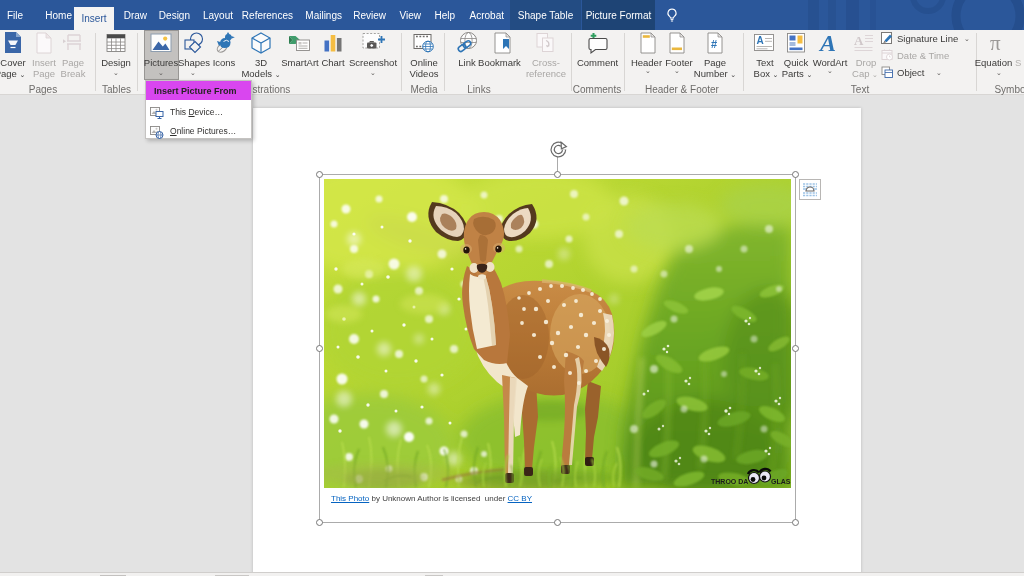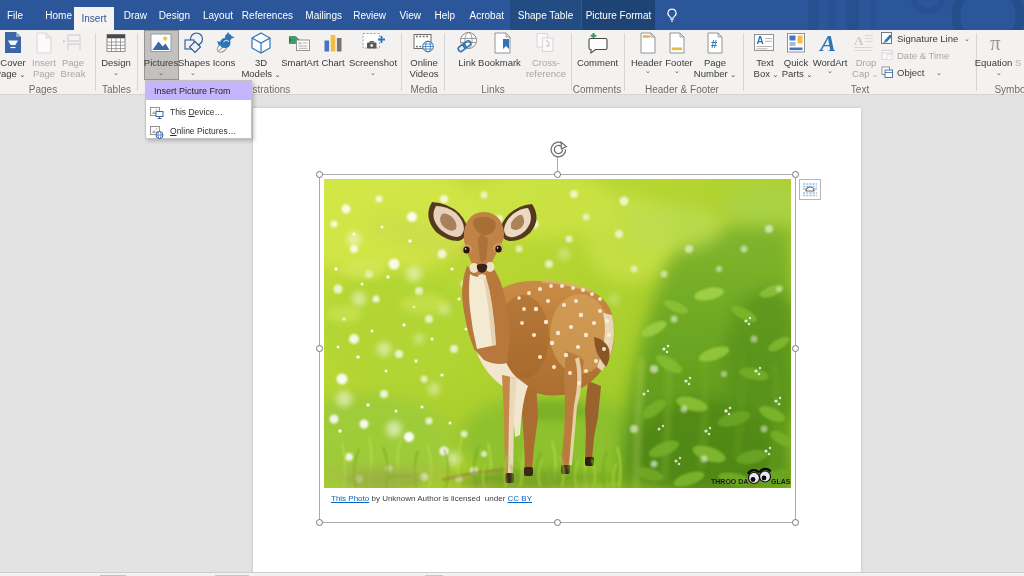--- a/index.html
+++ b/index.html
@@ -17,21 +17,21 @@
 .chev{position:absolute;font-size:7px;color:#5a5856;text-align:center}
 #docarea{position:absolute;left:0;top:95px;width:1024px;height:481px;background:#e3e3e3}
 #page{position:absolute;left:253px;top:13px;width:608px;height:468px;background:#fff;box-shadow:0 0 3px rgba(0,0,0,.18)}
 #photo{position:absolute;left:324px;top:179px;width:467px;height:309px}
 #caption{position:absolute;left:331px;top:494px;font-size:8px;color:#404040;white-space:nowrap}
 #caption a{color:#0563c1;text-decoration:underline}
 .selline{position:absolute;background:#ababab}
 .handle{position:absolute;width:7px;height:7px;border-radius:50%;background:#fff;border:1.3px solid #767676}
 #layoutbtn{position:absolute;left:799px;top:179px;width:22px;height:21px;background:#fff;border:1px solid #b8b6b4}
 #dropdown{position:absolute;left:145px;top:80px;width:107px;height:59px;background:#fff;border:1px solid #c5c3c1;box-shadow:2px 2px 4px rgba(0,0,0,.22)}
-#ddhead{position:absolute;left:0;top:0;width:105px;height:19px;background:#c4b5fd;color:#252423;font-weight:normal;font-size:9px;line-height:20px;padding-left:8px}
+#ddhead{position:absolute;left:0;top:0;width:105px;height:19px;background:#d946ef;color:#252423;font-weight:bold;font-size:9px;line-height:20px;padding-left:8px}
 .dditem{position:absolute;left:24px;font-size:8.5px;color:#323130;white-space:nowrap}
 .ddu{text-decoration:underline}
 #statusbar{position:absolute;left:0;top:572px;width:1024px;height:4px;background:#f2f1f0;border-top:1px solid #d0cecc}
 </style>
 </head>
 <body>
 <div id="titlebar">
   <svg class="abs" style="left:780px;top:0" width="244" height="30" viewBox="0 0 244 30">
     <circle cx="208" cy="16" r="32" fill="none" stroke="rgba(10,30,70,.15)" stroke-width="9"></circle>
     <circle cx="148" cy="-4" r="15" fill="none" stroke="rgba(10,30,70,.12)" stroke-width="6"></circle>
@@ -65,21 +65,21 @@
   <div class="sep" style="left:401px"></div>
   <div class="sep" style="left:444px"></div>
   <div class="sep" style="left:571px"></div>
   <div class="sep" style="left:624px"></div>
   <div class="sep" style="left:743px"></div>
   <div class="sep" style="left:976px"></div>
   <div class="glabel" style="left:28px;width:30px">Pages</div>
   <div class="glabel" style="left:101px;width:31px">Tables</div>
   <div class="glabel" style="left:238px;width:54px">Illustrations</div>
   <div class="glabel" style="left:409px;width:30px">Media</div>
-  <div class="glabel" style="left:480px;width:26px">Links</div>
+  <div class="glabel" style="left:466px;width:26px">Links</div>
   <div class="glabel" style="left:572px;width:50px">Comments</div>
   <div class="glabel" style="left:645px;width:70px">Header &amp; Footer</div>
   <div class="glabel" style="left:849px;width:22px">Text</div>
   <div class="glabel" style="left:990px;width:40px">Symbo</div>
 
   <svg class="abs" style="left:1px;top:1px" width="24" height="24" viewBox="0 0 24 24">
     <path d="M4,1 h11 l5,5 v16 h-16 z" fill="#3a66a8"></path>
     <path d="M15,1 l5,5 h-5 z" fill="#89a7cf"></path>
     <path d="M7,9.5 h10 l-2.6,4.5 h-4.8 z" fill="#fff" opacity=".95"></path>
     <path d="M9.5,16.5 h5" stroke="#fff" stroke-width="1.2"></path>

